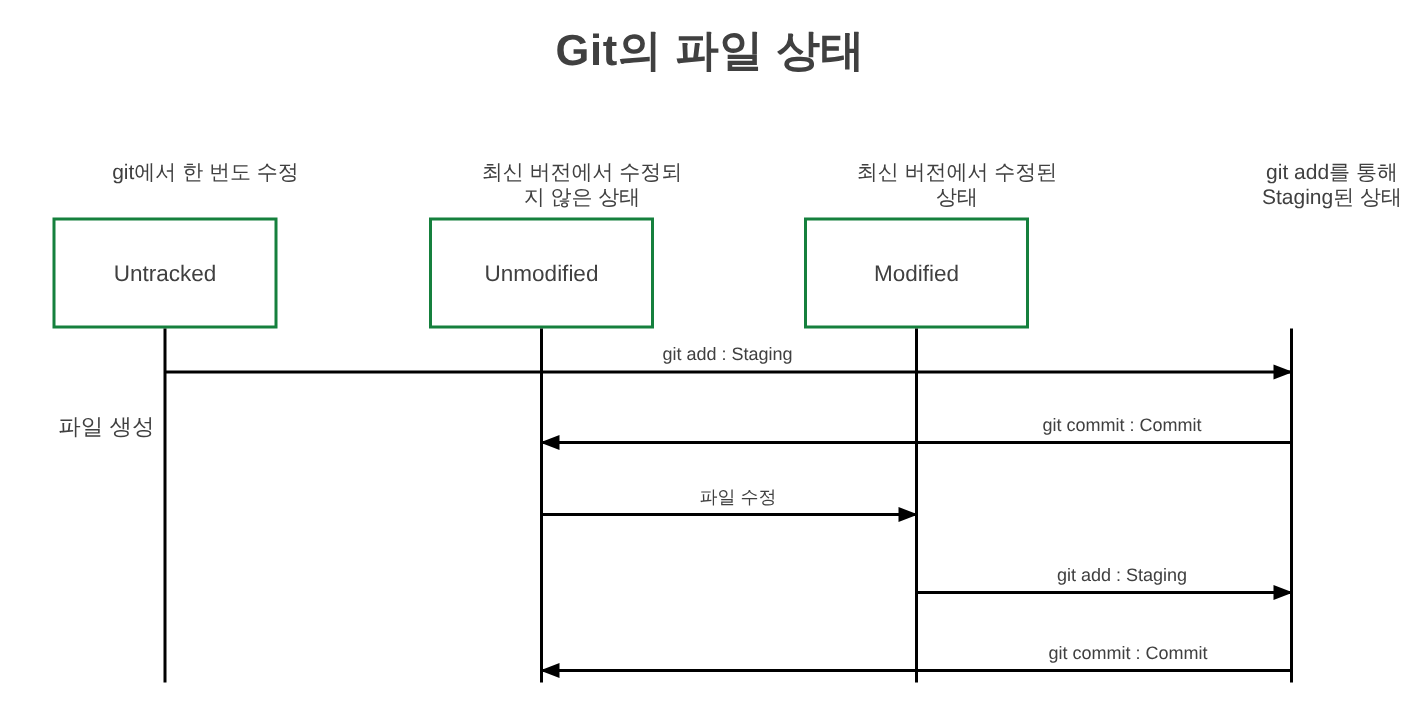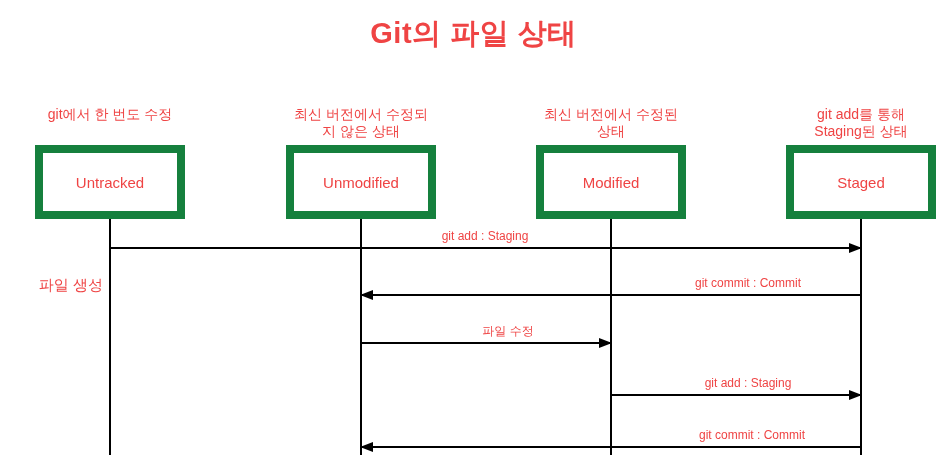--- a/index.html
+++ b/index.html
@@ -7,21 +7,21 @@
     padding: 0;
     background: #ffffff;
     font-family: "Liberation Sans", sans-serif;
   }
   .canvas {
     position: relative;
     width: 947px;
     height: 456px;
     background: #ffffff;
     overflow: hidden;
-    color: #ef4444;
+    color: #404040;
   }
   .title {
     position: absolute;
     top: 14px;
     left: 0;
     width: 947px;
     text-align: center;
     font-size: 29px;
     font-weight: 700;
     letter-spacing: 0.5px;
@@ -33,28 +33,29 @@
     height: 460px;
   }
   .caption {
     position: absolute;
     top: 106px;
     left: 0;
     width: 220px;
     text-align: center;
     font-size: 14px;
     line-height: 17px;
+    padding-left: 27px;
   }
   .state-box {
     position: absolute;
     top: 145px;
     left: 35px;
     width: 150px;
     height: 74px;
-    border: 8px solid #15803d;
+    border: 2px solid #15803d;
     box-sizing: border-box;
     background: #ffffff;
     display: flex;
     align-items: center;
     justify-content: center;
   }
   .state-label {
     font-size: 15px;
   }
   .lifeline {
@@ -155,44 +156,41 @@
       <span class="state-label">Modified</span>
     </div>
     <div class="lifeline"></div>
   </div>
 
   <div class="col" style="left:751px">
     <div class="caption">
       <div>git add를 통해</div>
       <div>Staging된 상태</div>
     </div>
-    <div class="state-box">
-      <span class="state-label">Staged</span>
-    </div>
     <div class="lifeline"></div>
   </div>
 
   <div class="side-note">파일 생성</div>
 
   <div class="msg" style="left:110px; top:228px; width:751px">
     <div class="msg-label" style="left:375px">git add : Staging</div>
     <div class="msg-line">
       <div class="head-right"></div>
     </div>
   </div>
 
   <div class="msg" style="left:361px; top:275px; width:500px">
     <div class="msg-label" style="left:387px">git commit : Commit</div>
     <div class="msg-line">
       <div class="head-left"></div>
     </div>
   </div>
 
   <div class="msg" style="left:361px; top:323px; width:250px">
-    <div class="msg-label" style="left:147px">파일 수정</div>
+    <div class="msg-label" style="left:131px">파일 수정</div>
     <div class="msg-line">
       <div class="head-right"></div>
     </div>
   </div>
 
   <div class="msg" style="left:611px; top:375px; width:250px">
     <div class="msg-label" style="left:137px">git add : Staging</div>
     <div class="msg-line">
       <div class="head-right"></div>
     </div>

